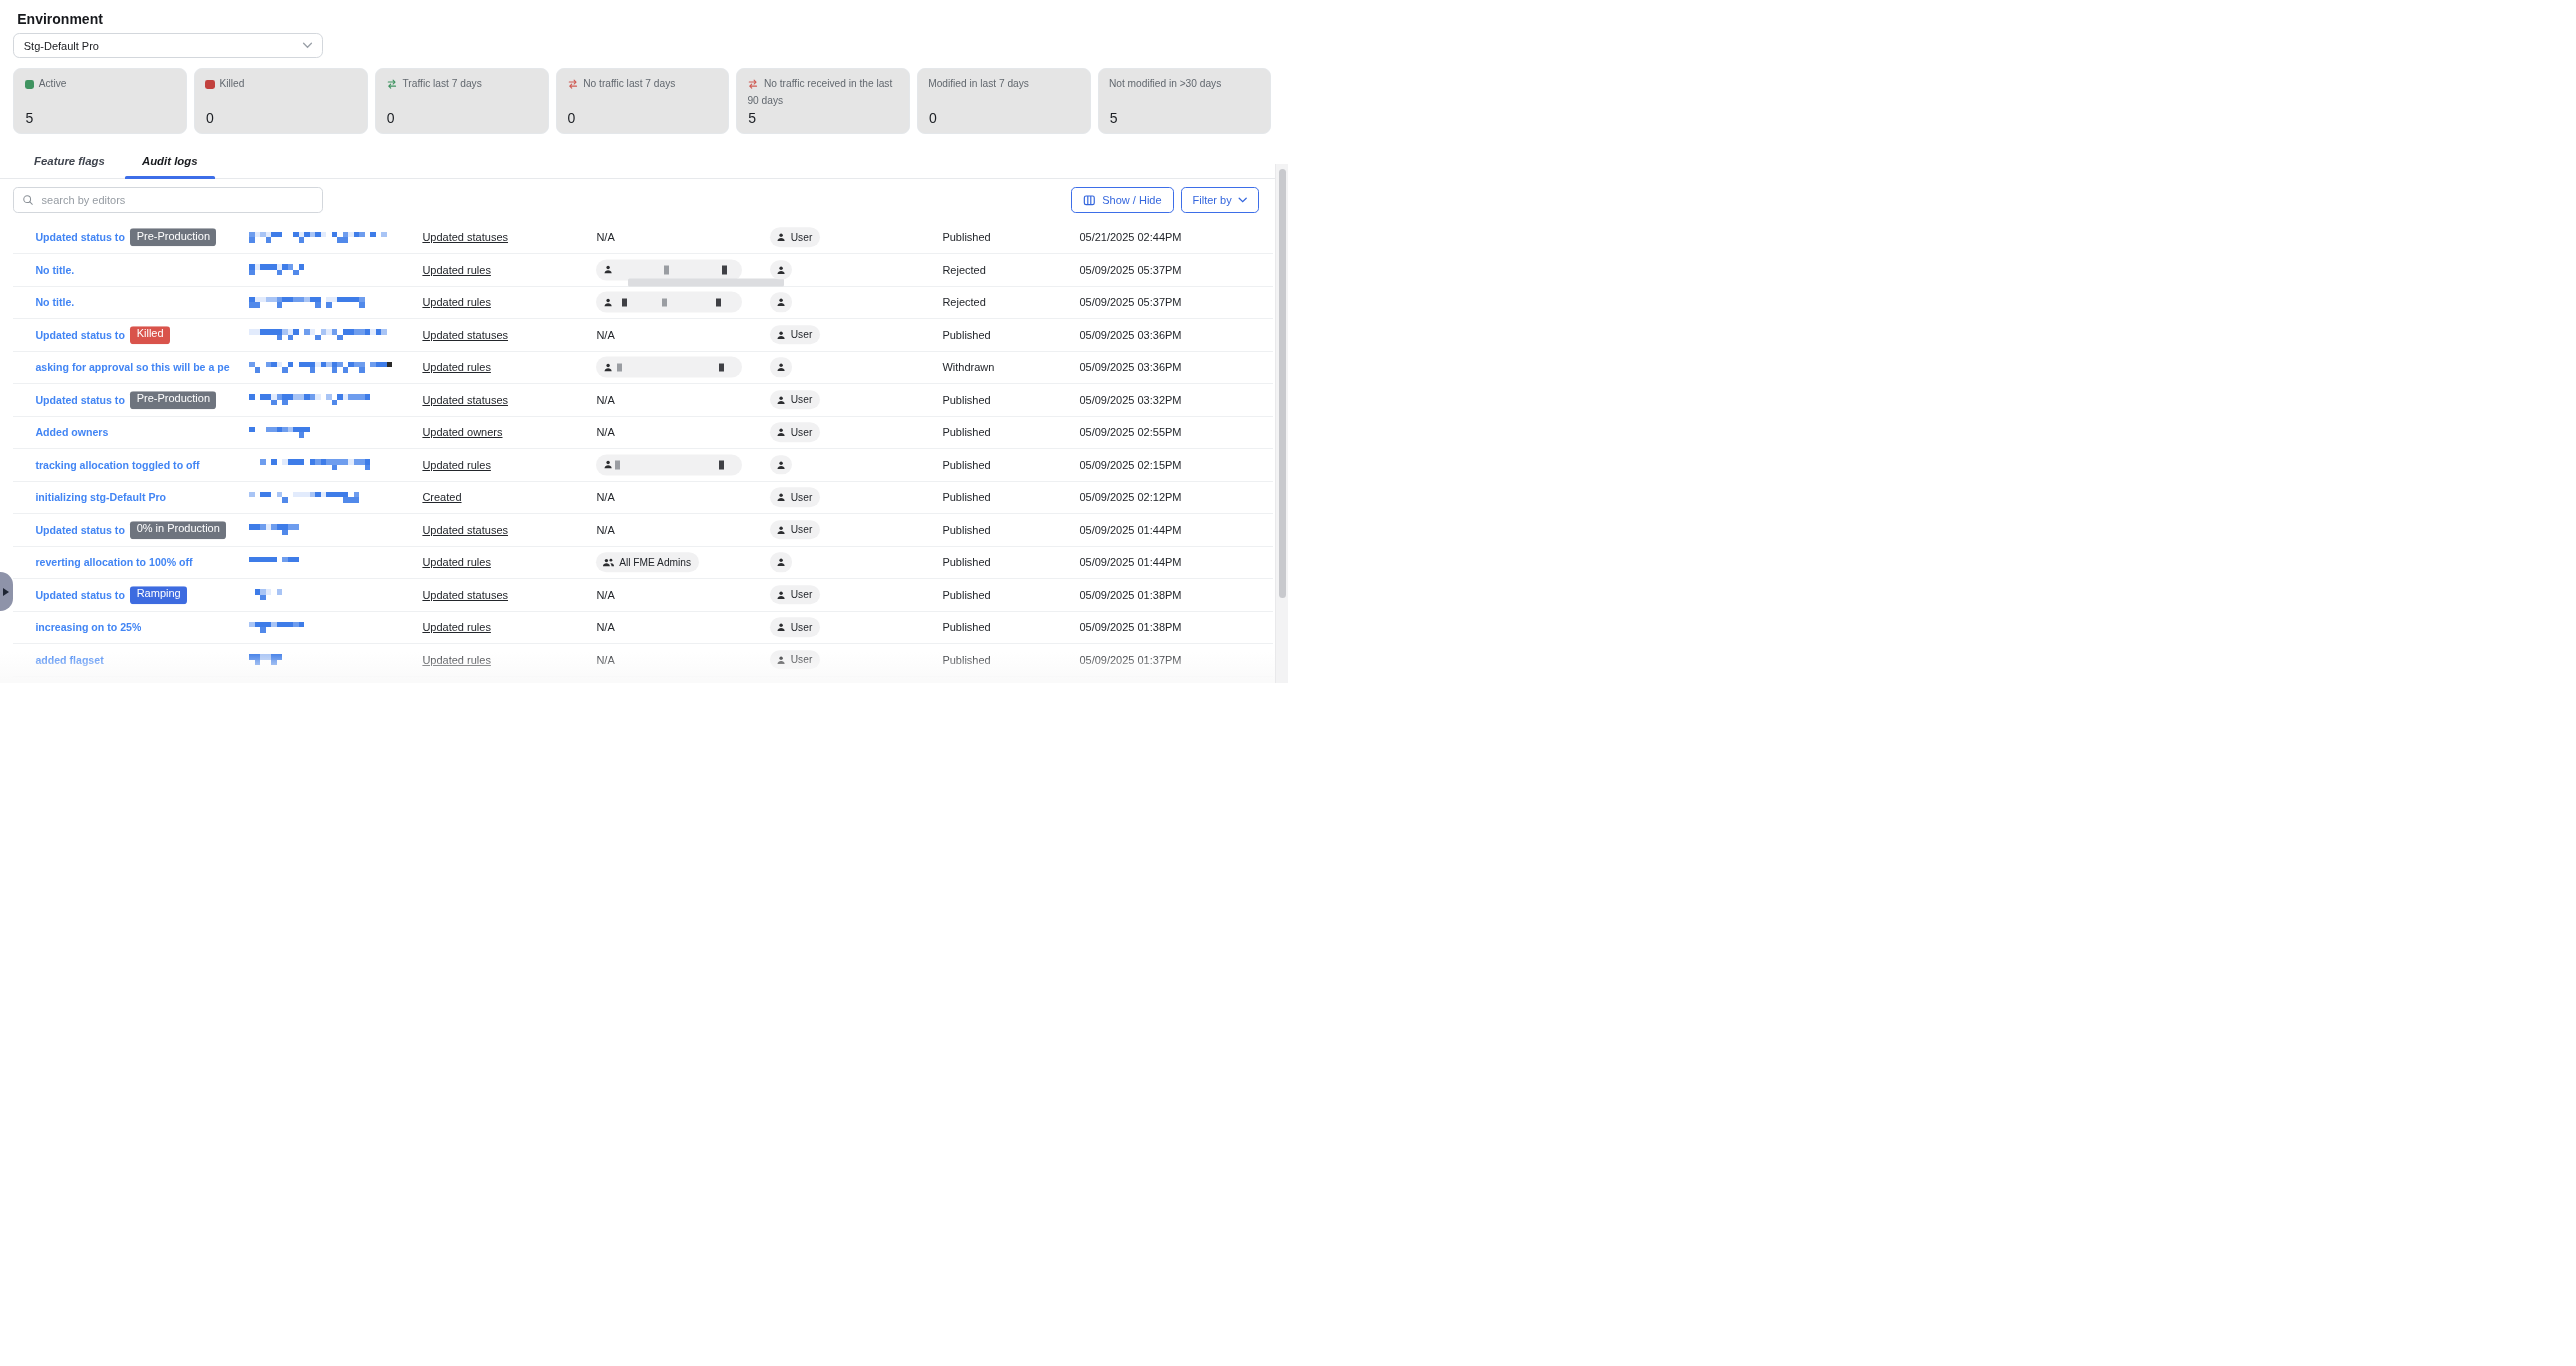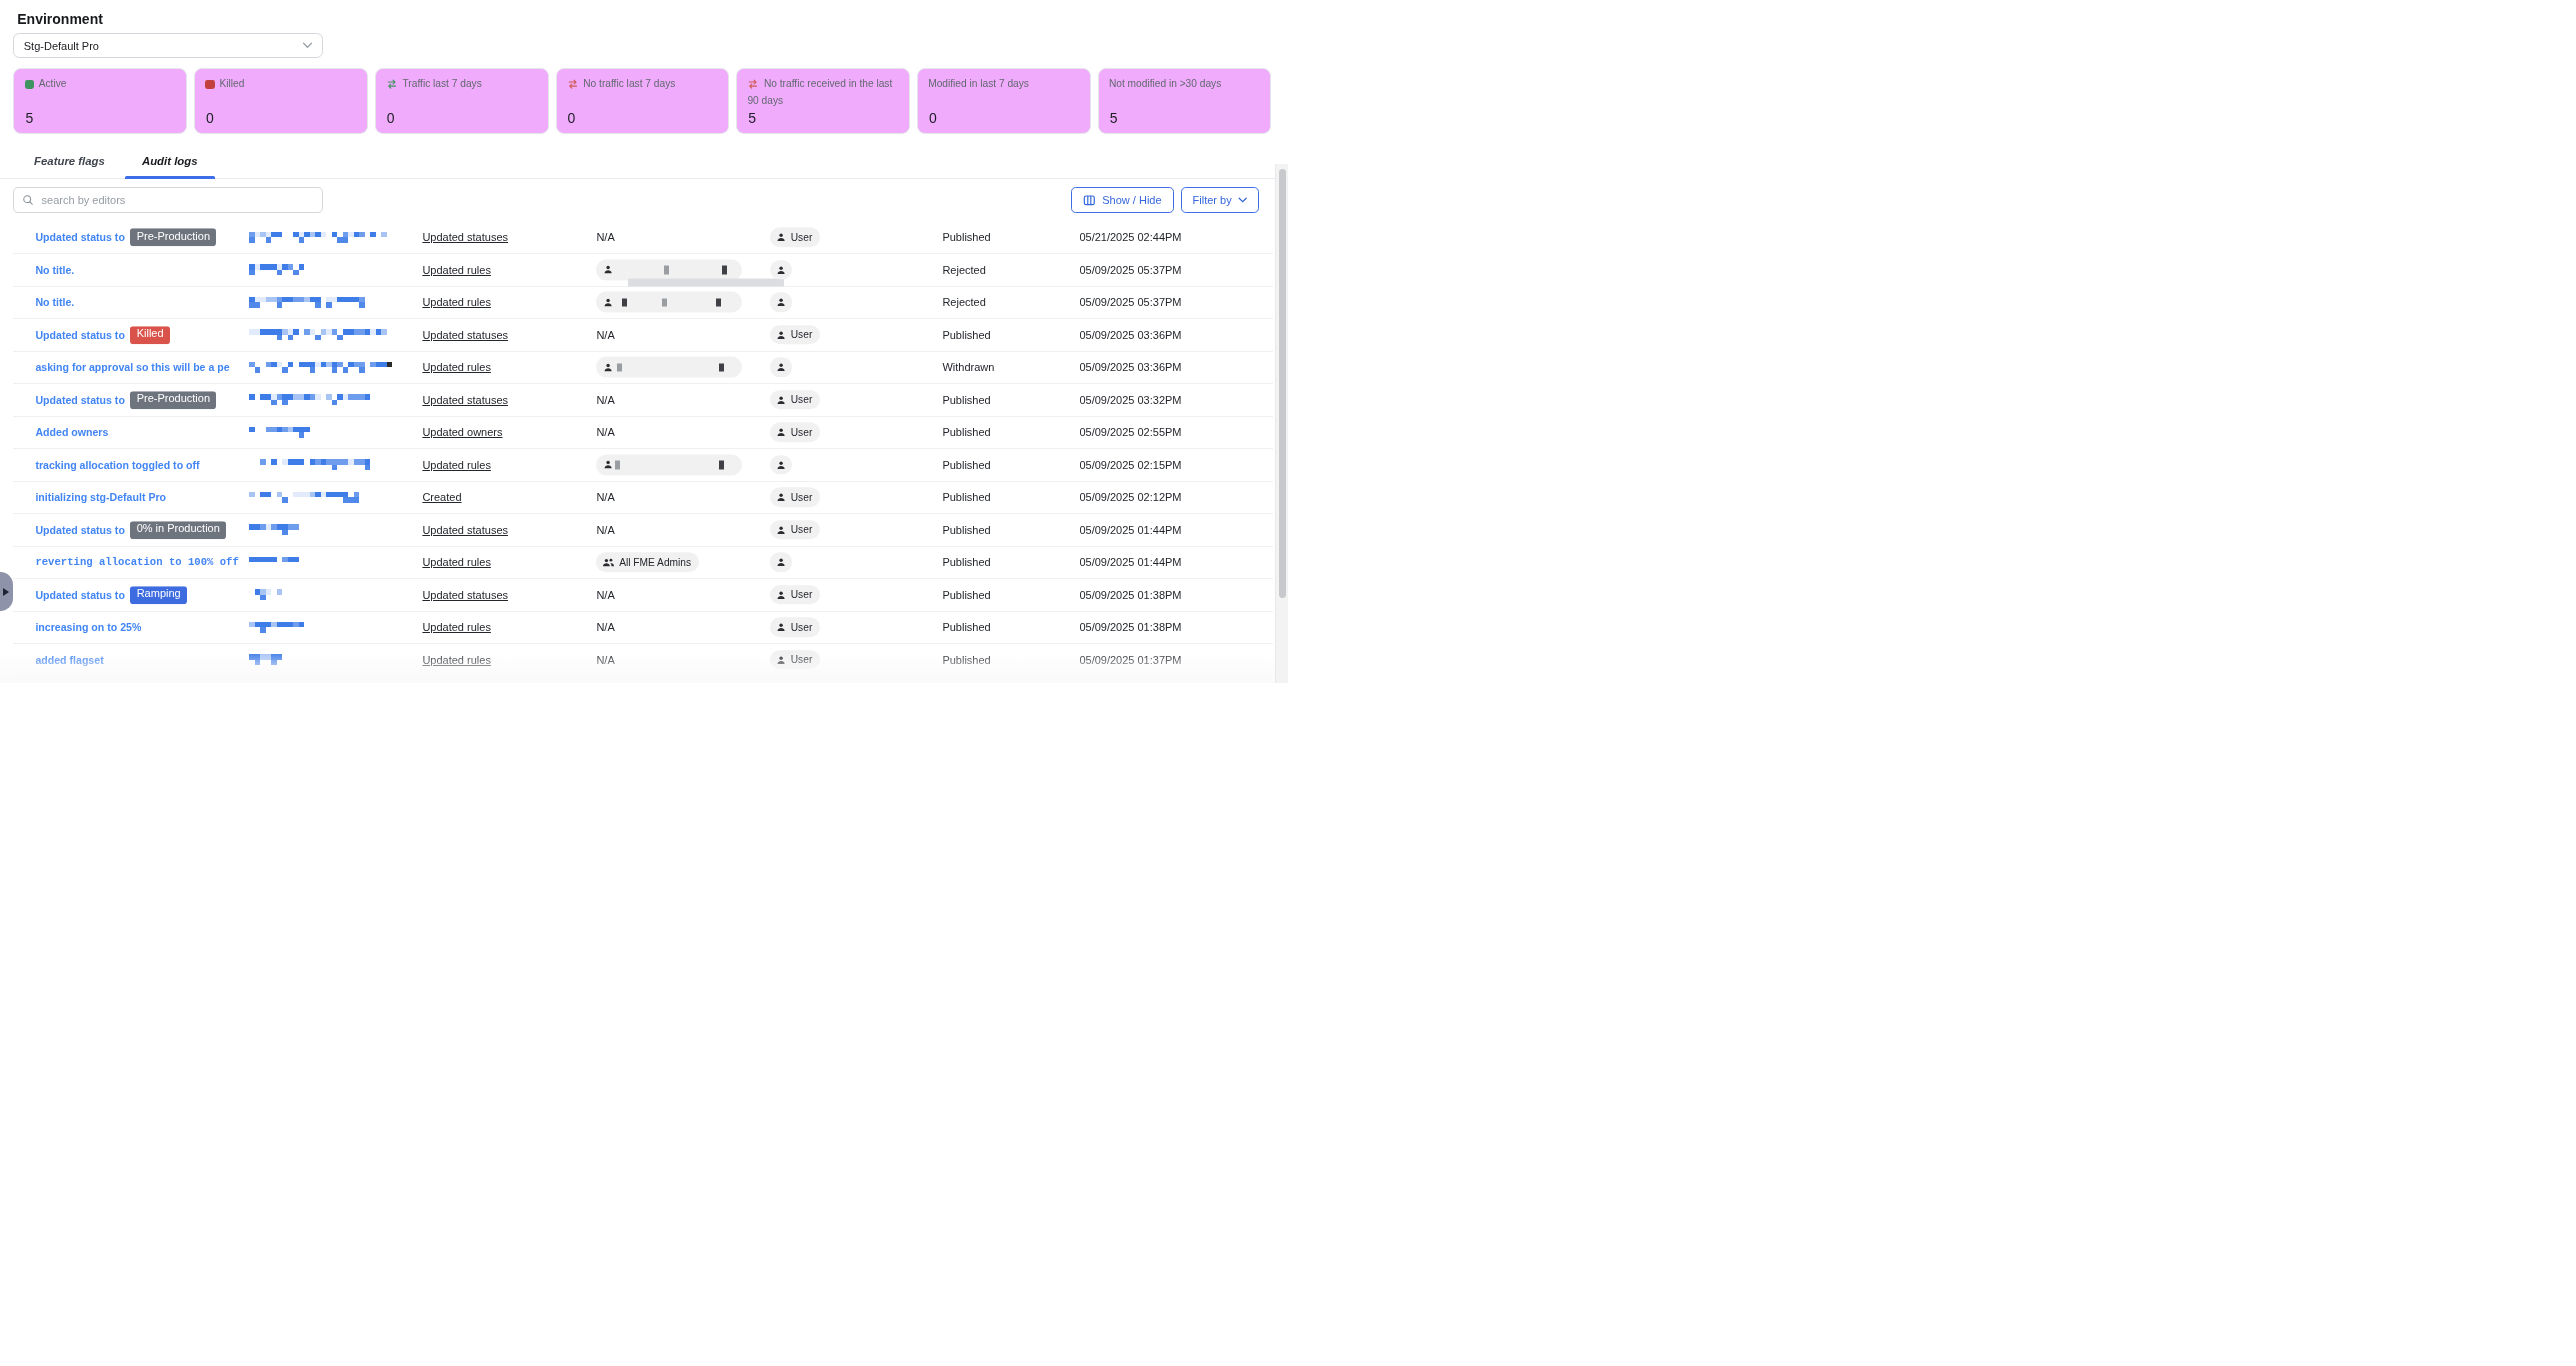--- a/index.html
+++ b/index.html
@@ -9,21 +9,21 @@
 
   
   .env-label{font-size:14px;font-weight:700;color:#17191d;margin:4.7px 0 6.3px 3.9px;}
   .env-select{width:310px;height:25px;box-sizing:border-box;border:0.8px solid #d3d7dc;border-radius:6.3px;
       display:flex;align-items:center;justify-content:space-between;padding:0 9.4px;background:#fff;
       font-size:11px;color:#202226;cursor:pointer;}
   .env-select .chev{color:#9aa0a8;display:flex;}
 
   
   .cards{display:flex;gap:7px;margin-top:9.4px;width:1258px;}
-  .card{flex:1;position:relative;height:66px;border:0.8px solid #e4e7ea;border-radius:7.9px;background:#f0abfc;
+  .card{flex:1;position:relative;height:66px;border:0.8px solid #e4e7ea;border-radius:7.9px;background:#e5e5e5;
       box-sizing:border-box;padding:8.7px 10.2px;}
   .card-label{font-size:10.2px;color:#62686f;line-height:1.45;}
   .card-label .ic{display:inline-block;vertical-align:-1.6px;margin-right:4.7px;}
   .sq{width:9.4px;height:9.4px;border-radius:2.4px;display:inline-block;}
   .card-value{position:absolute;left:11px;bottom:7px;font-size:14px;color:#1b1e23;}
 
   
   .tabs-wrap{margin-left:-13.4px;margin-top:13.4px;border-bottom:0.8px solid #e7e9ec;display:flex;gap:37px;padding-left:34px;font-style:italic;}
   .tab{position:relative;padding:7.9px 0 11px;font-size:11.4px;font-weight:600;color:#40454f;cursor:pointer;}
   .tab.active{color:#17191d;}
@@ -829,21 +829,21 @@
                   <path d="M2.3 13.7c.6-3.1 2.9-4.5 5.7-4.5s5.1 1.4 5.7 4.5z"></path>
                 </svg>
               </span>
               <span>User</span>
             </span></div>
           <div class="cell c-status">Published</div>
           <div class="cell c-time">05/09/2025 01:44PM</div>
         </div>
         <div class="row">
           <div class="cell c-title">
-            <span style="white-space: nowrap; font-family: Liberation Mono, monospace;">reverting allocation to 100% off</span>
+            <span style="white-space: nowrap;">reverting allocation to 100% off</span>
           </div>
           <div class="cell c-flag">
             <div class="pxgrid" style="grid-template-columns: repeat(9, 5.5px);">
               <div class="px" style="opacity: 1;"></div>
               <div class="px" style="opacity: 1;"></div>
               <div class="px" style="opacity: 1;"></div>
               <div class="px" style="opacity: 1;"></div>
               <div class="px" style="opacity: 1;"></div>
               <div class="px" style="opacity: 0;"></div>
               <div class="px" style="opacity: 0.75;"></div>

